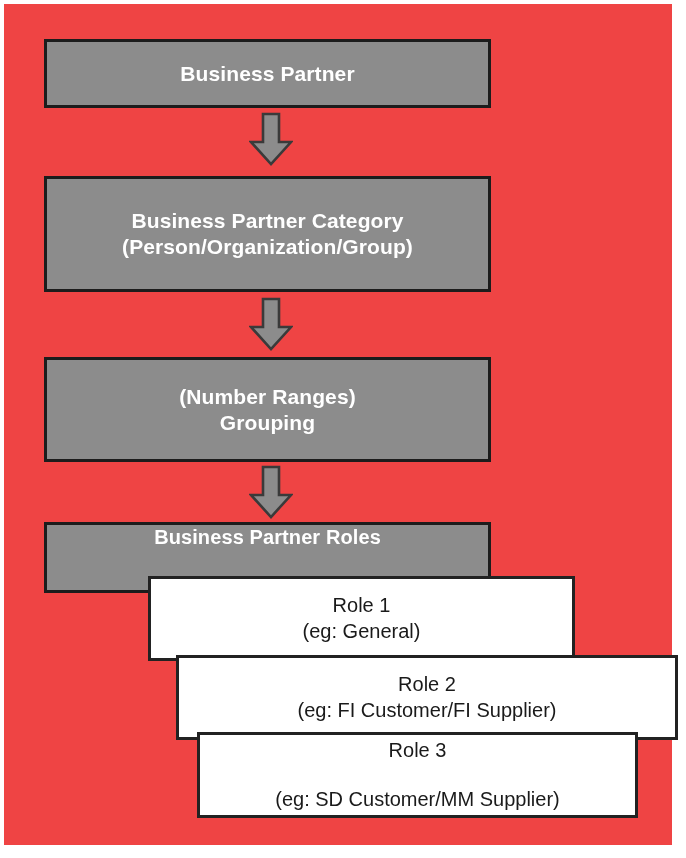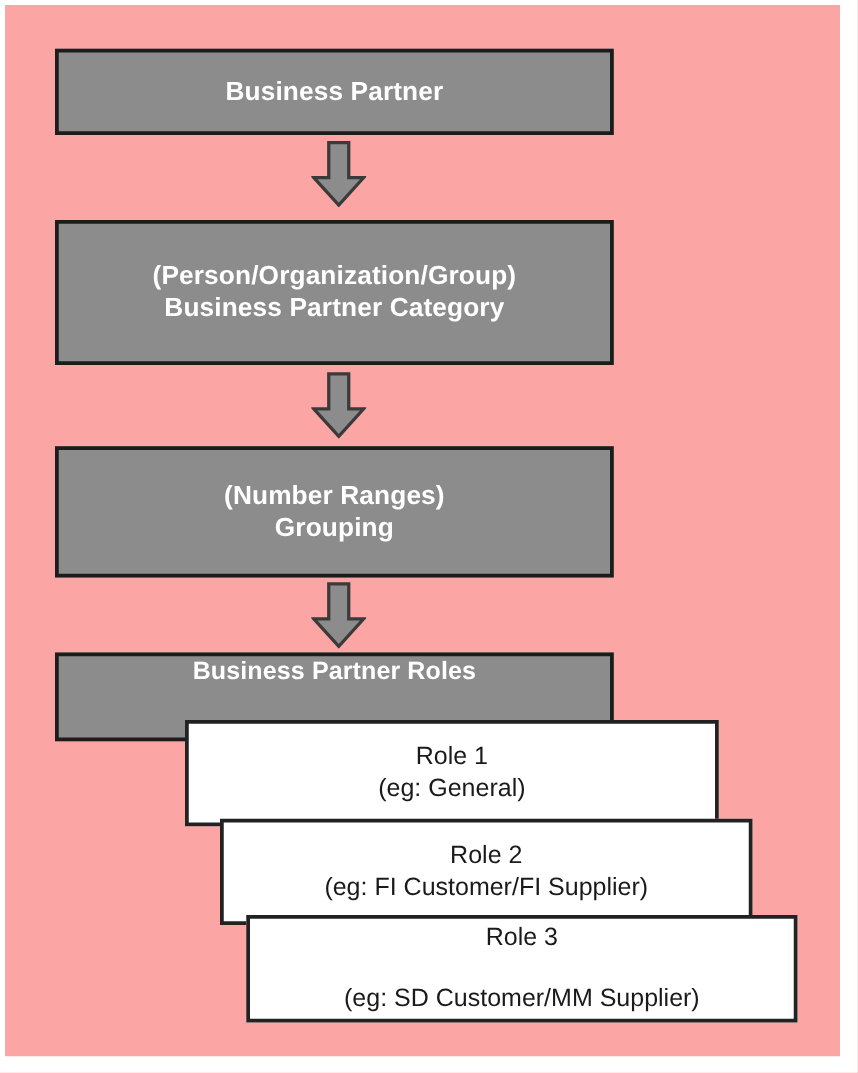--- a/index.html
+++ b/index.html
@@ -15,21 +15,21 @@
     overflow: hidden;
   }
 
   
   #diagram-canvas {
     position: absolute;
     left: 4px;
     top: 4px;
     width: 668px;
     height: 841px;
-    background: #fca5a5;
+    background: #ef4444;
   }
 
   
   .node {
     position: absolute;
     box-sizing: border-box;
     display: flex;
     flex-direction: column;
     align-items: center;
     justify-content: center;
@@ -64,21 +64,21 @@
   }
 
   
   #box-business-partner      { left: 40px;  top: 35px;  width: 447px; height: 69px;  font-size: 21px; }
   #box-bp-category           { left: 40px;  top: 172px; width: 447px; height: 116px; font-size: 21px; }
   #box-grouping              { left: 40px;  top: 353px; width: 447px; height: 105px; font-size: 21px; }
   #box-bp-roles              { left: 40px;  top: 518px; width: 447px; height: 71px;  font-size: 20px;
                                justify-content: flex-start; }
 
   #card-role-1 { left: 144px; top: 572px; width: 427px; height: 85px;  font-size: 20px; z-index: 3; }
-  #card-role-2 { left: 172px; top: 651px; width: 426px; height: 85px;  font-size: 20px; z-index: 4; }
+  #card-role-2 { left: 172px; top: 651px; width: 502px; height: 85px;  font-size: 20px; z-index: 4; }
   #card-role-3 { left: 193px; top: 728px; width: 441px; height: 86px;  font-size: 20px; z-index: 5; gap: 23px; }
 
   
   .arrow {
     position: absolute;
     width: 44px;
     height: 54px;
   }
   #arrow-1 { left: 245px; top: 108px; }
   #arrow-2 { left: 245px; top: 293px; }
@@ -93,22 +93,22 @@
     <span class="line">Business Partner</span>
   </div>
 
   <div class="arrow" id="arrow-1">
     <svg viewBox="0 0 44 54" width="44" height="54" aria-hidden="true">
       <polygon points="14,2 30,2 30,30 42,30 22,52 2,30 14,30" fill="#8c8c8c" stroke="#3a3a3a" stroke-width="2.6" stroke-linejoin="miter"></polygon>
     </svg>
   </div>
 
   <div class="node gray-box" id="box-bp-category">
+    <span class="line">Business Partner Category</span>
     <span class="line">(Person/Organization/Group)</span>
-    <span class="line">Business Partner Category</span>
   </div>
 
   <div class="arrow" id="arrow-2">
     <svg viewBox="0 0 44 54" width="44" height="54" aria-hidden="true">
       <polygon points="14,2 30,2 30,30 42,30 22,52 2,30 14,30" fill="#8c8c8c" stroke="#3a3a3a" stroke-width="2.6" stroke-linejoin="miter"></polygon>
     </svg>
   </div>
 
   <div class="node gray-box" id="box-grouping">
     <span class="line">(Number Ranges)</span>

